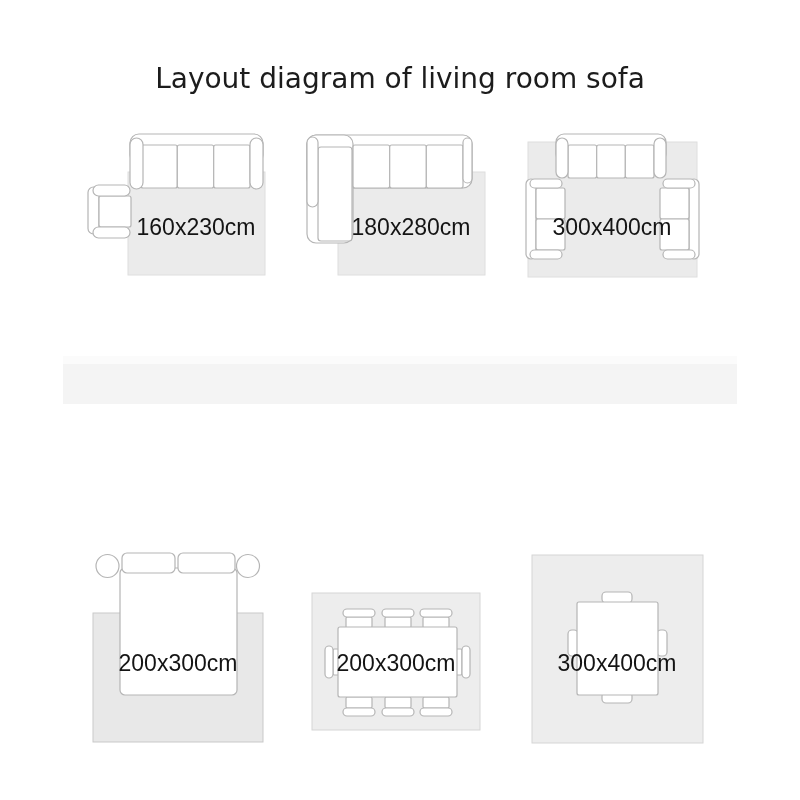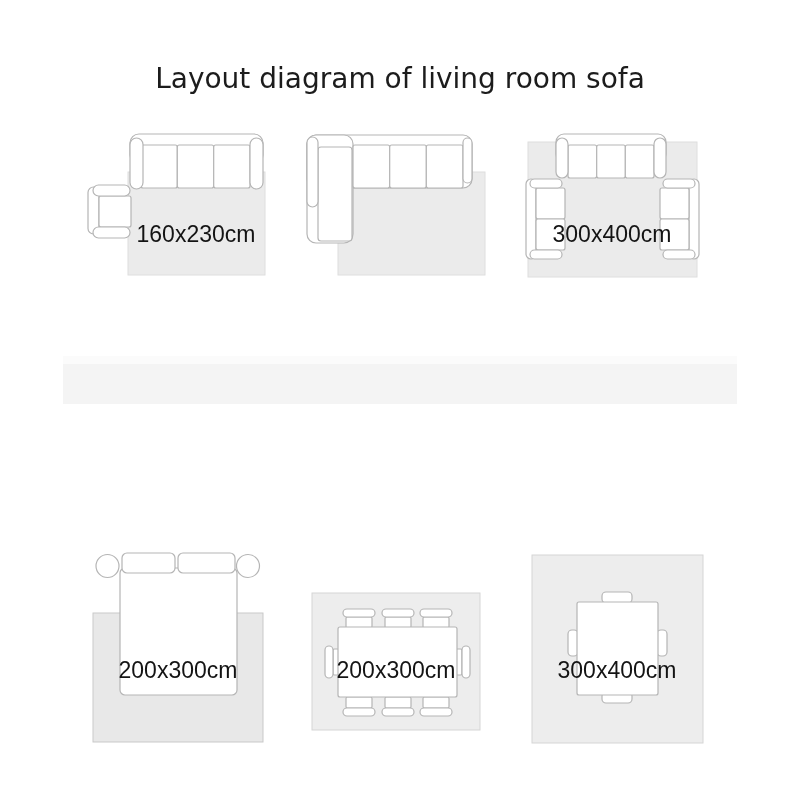--- a/index.html
+++ b/index.html
@@ -14,21 +14,21 @@
   }
   .sec-title.t1{top:63px;font-size:28px;line-height:32px;}
   .sec-title.t2{top:437px;font-size:26px;line-height:30px;}
   .divider-band{position:absolute;left:63px;width:674px;}
   .divider-band.soft{top:356px;height:8px;background:#fbfbfb;}
   .divider-band.main{top:364px;height:40px;background:#f4f4f4;}
   .diagram-svg{position:absolute;}
   .dim-label{
     position:absolute;width:160px;text-align:center;
     font-size:23px;line-height:27px;color:#141414;font-weight:400;
-    font-family:"Liberation Sans",sans-serif;white-space:nowrap;margin-top:7px;
+    font-family:"Liberation Sans",sans-serif;white-space:nowrap;
   }
   
   .f{fill:#ffffff;stroke:#b5b5b5;stroke-width:1.2;}
   .rug-living{fill:#ebebeb;stroke:#dedede;stroke-width:1;}
   .rug-bed{fill:#e8e8e8;stroke:#c9c9c9;stroke-width:1;}
   .rug-dine{fill:#ededed;stroke:#d5d5d5;stroke-width:1;}
 </style>
 </head>
 <body>
 
@@ -65,20 +65,21 @@
       <rect class="f" x="12" y="10" width="165" height="53" rx="9"></rect>
       <rect class="f" x="12" y="10" width="46" height="108" rx="9"></rect>
       <rect class="f" x="23" y="22" width="34" height="94" rx="3"></rect>
       <rect class="f" x="58" y="20" width="36.7" height="43" rx="2"></rect>
       <rect class="f" x="94.7" y="20" width="36.7" height="43" rx="2"></rect>
       <rect class="f" x="131.3" y="20" width="36.7" height="43" rx="2"></rect>
       <rect class="f" x="12" y="12" width="11" height="70" rx="5.5"></rect>
       <rect class="f" x="168" y="13" width="9" height="45" rx="4.5"></rect>
     </g>
   </svg>
+  <span class="dim-label" style="left:331px;top:214px">180x280cm</span>
 
   <svg class="diagram-svg" style="left:515px;top:125px" width="200" height="160" viewBox="0 0 200 160">
     <g>
       <rect class="rug-living" x="13" y="17" width="169" height="135"></rect>
     </g>
     <g>
       <rect class="f" x="41" y="9" width="110" height="28" rx="8"></rect>
       <rect class="f" x="53" y="20" width="28.7" height="33" rx="2"></rect>
       <rect class="f" x="81.7" y="20" width="28.7" height="33" rx="2"></rect>
       <rect class="f" x="110.3" y="20" width="28.7" height="33" rx="2"></rect>

